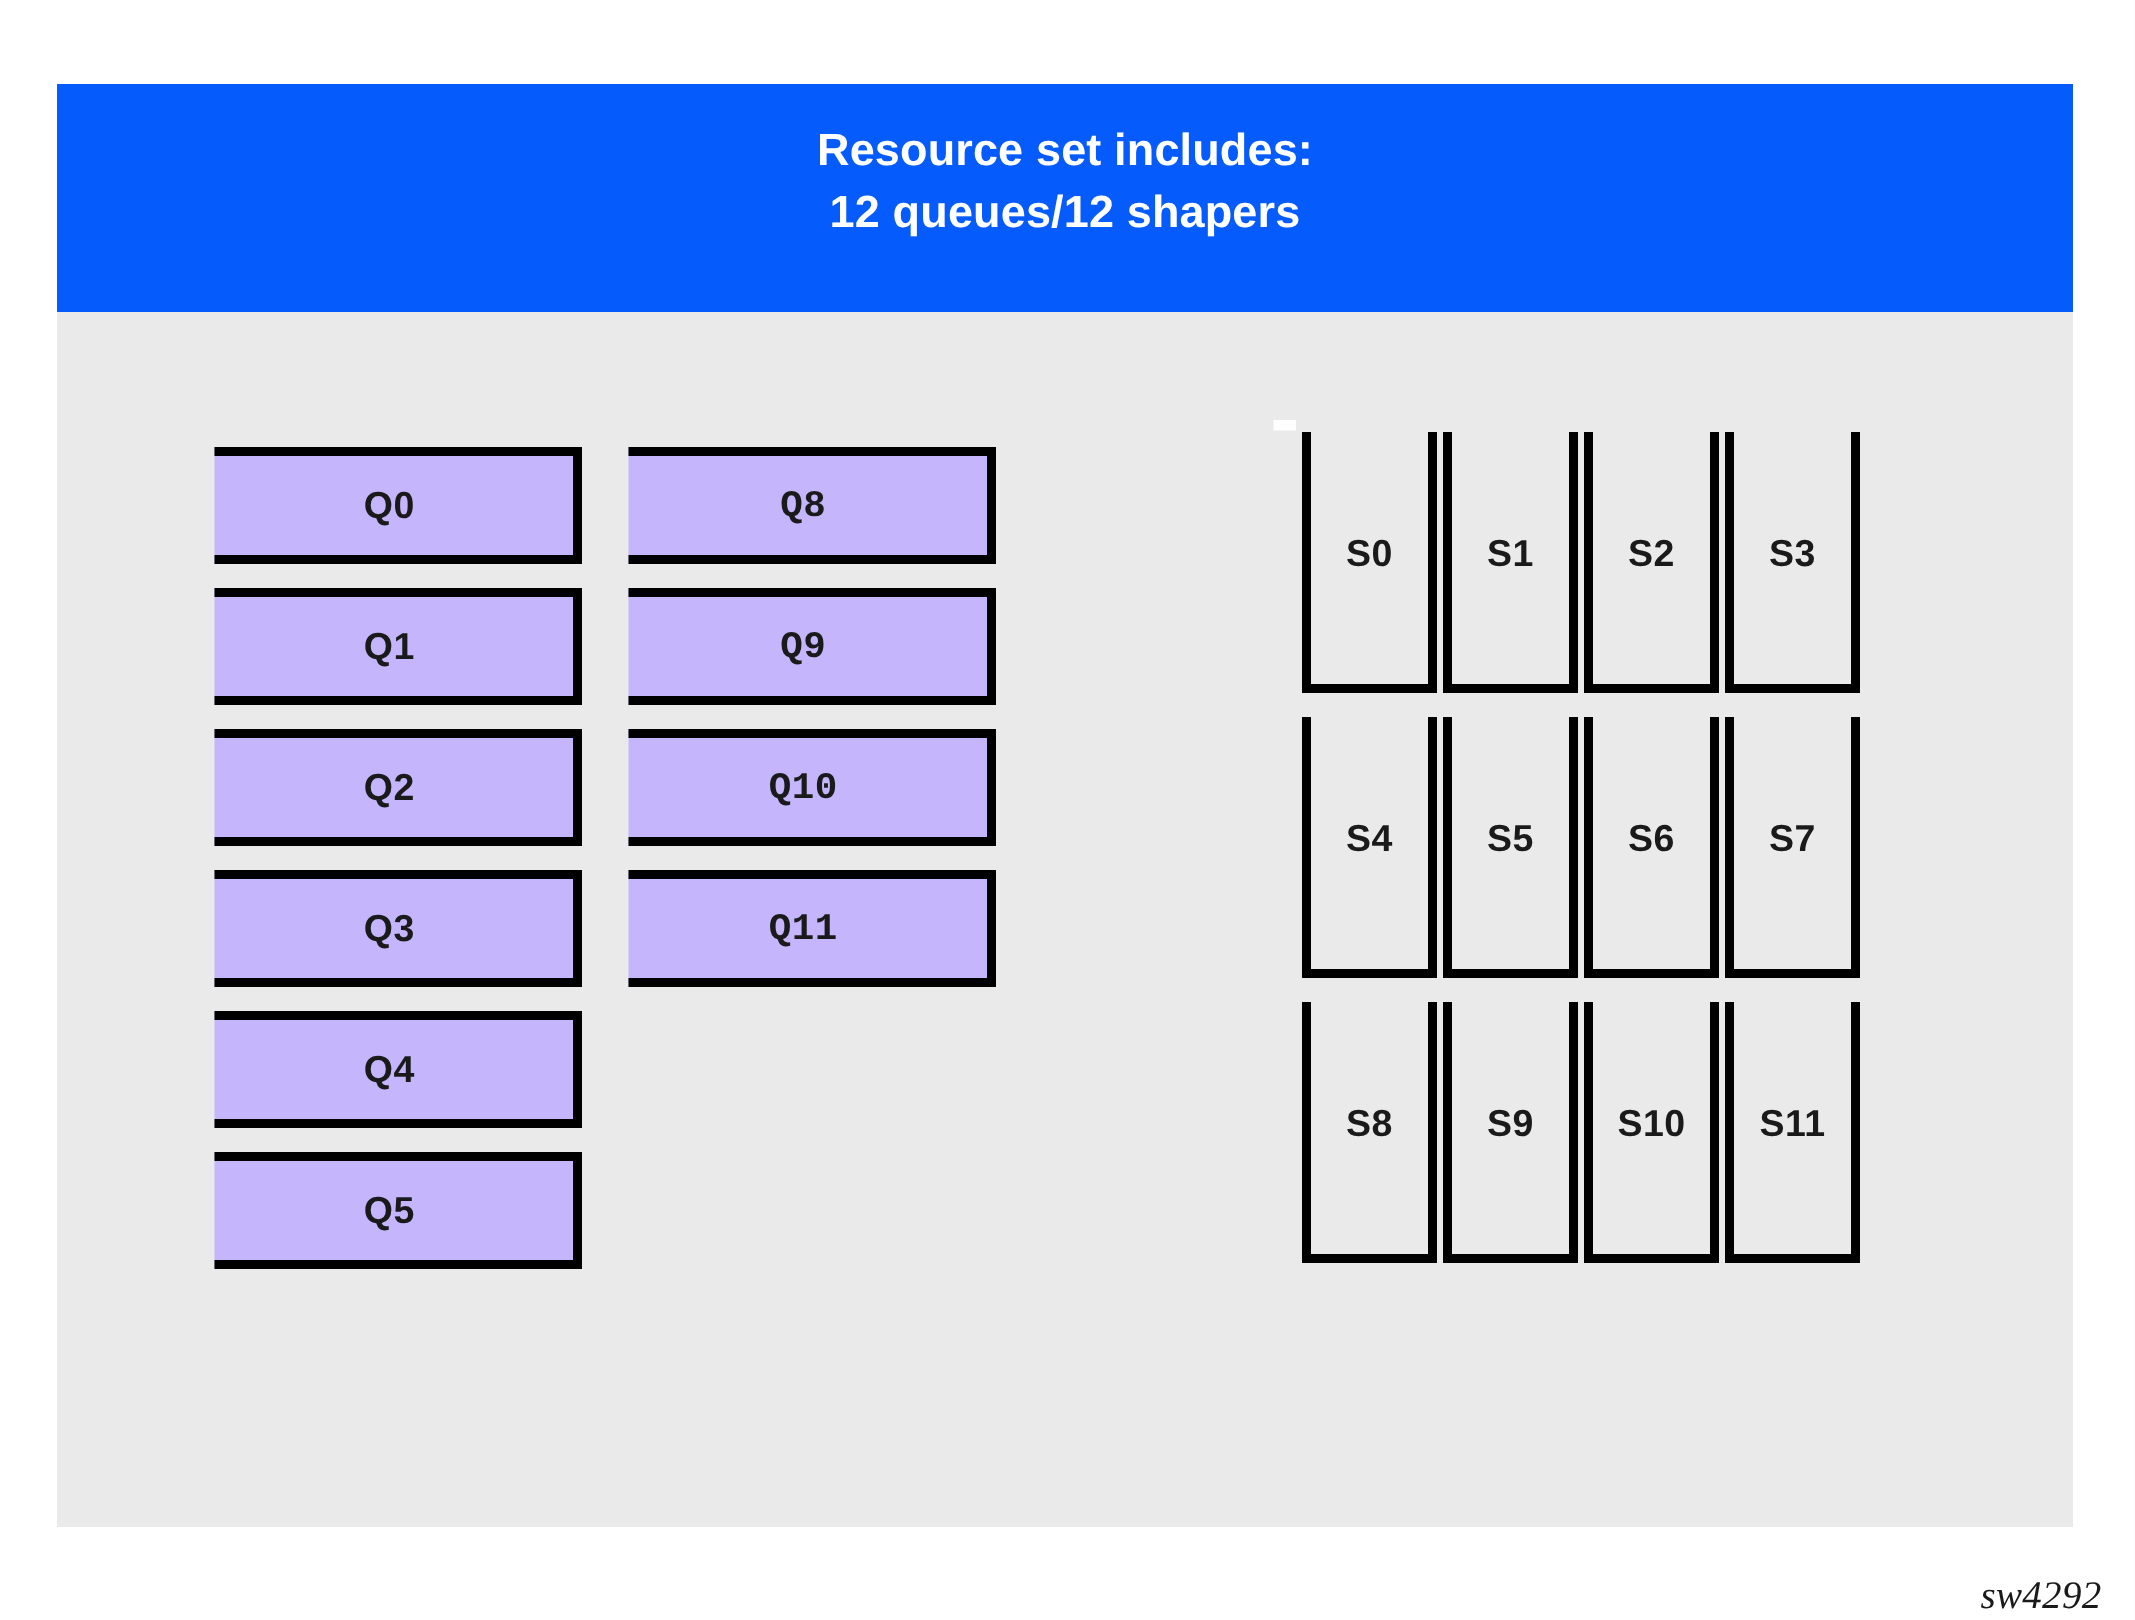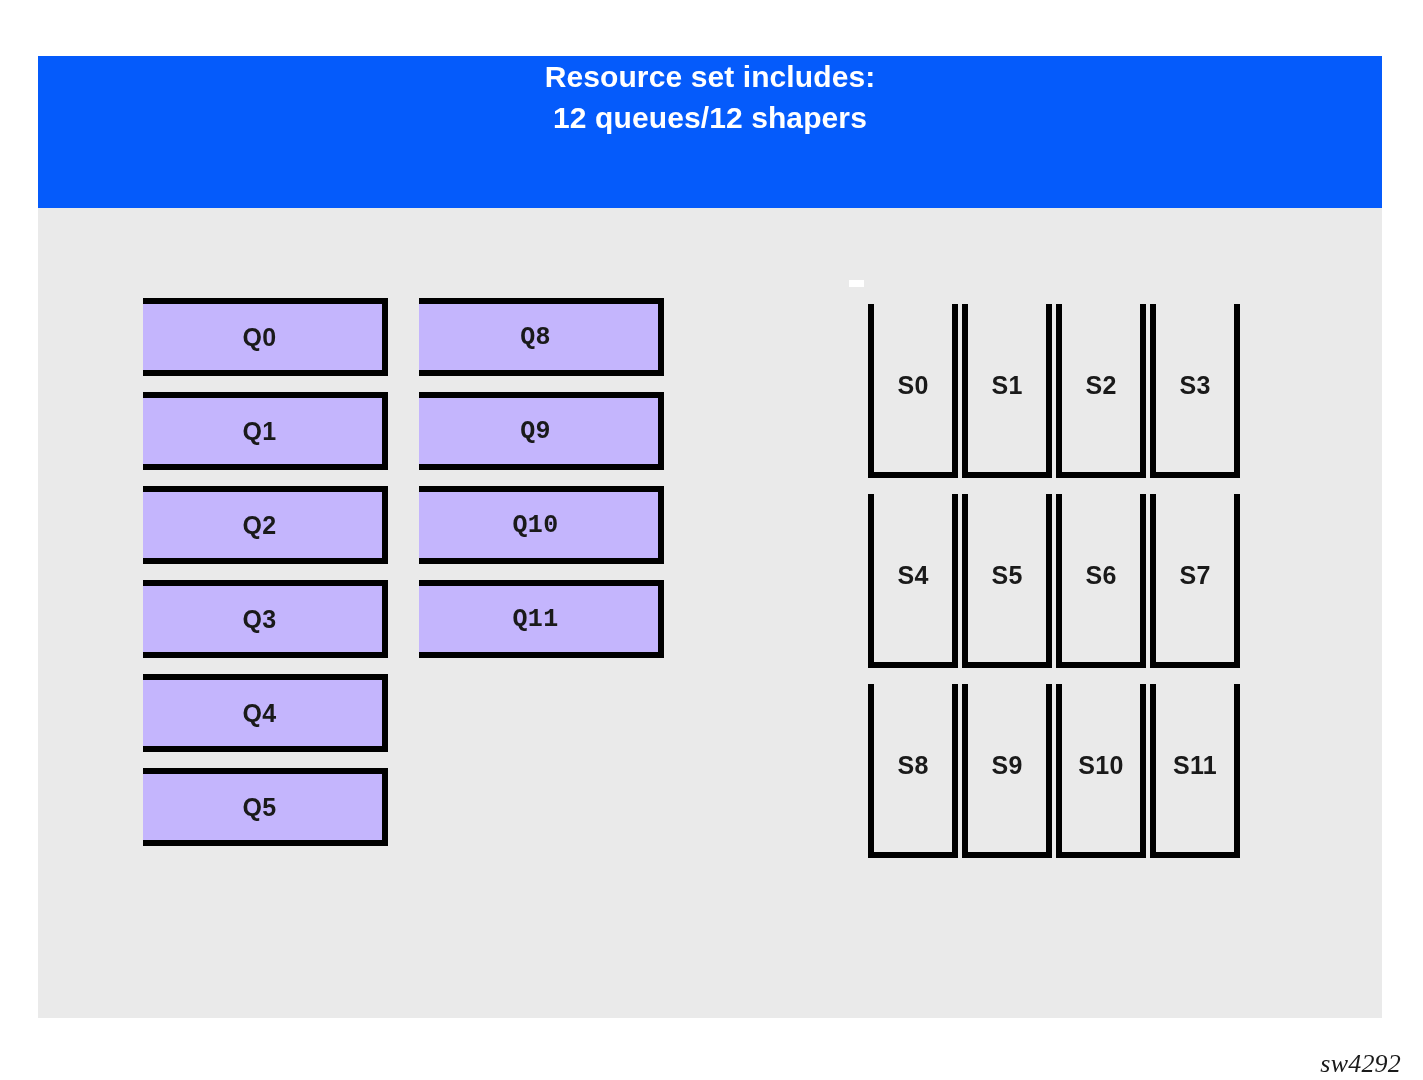--- a/index.html
+++ b/index.html
@@ -29,21 +29,21 @@
   #title-banner {
     position: absolute;
     left: 0;
     top: 0;
     width: 100%;
     height: 152px;
     background: #055bfb;
     display: flex;
     flex-direction: column;
     align-items: center;
-    justify-content: flex-start;
+    justify-content: center;
     box-sizing: border-box;
     padding-bottom: 22px;
   }
   #title-banner .title-line {
     color: #ffffff;
     font-size: 30px;
     font-weight: bold;
     line-height: 1.38;
     letter-spacing: 0.1px;
     text-align: center;
@@ -99,21 +99,21 @@
     color: #1a1a1a;
     letter-spacing: 0.3px;
     
     margin-right: 6px;
   }
 
   
   #shaper-grid {
     position: absolute;
     left: 830px;
-    top: 96px;
+    top: 80px;
     display: grid;
     grid-template-columns: repeat(4, 90px);
     grid-template-rows: repeat(3, 174px);
     column-gap: 4px;
     row-gap: 16px;
   }
   .shaper-box {
     position: relative;
     box-sizing: border-box;
     

